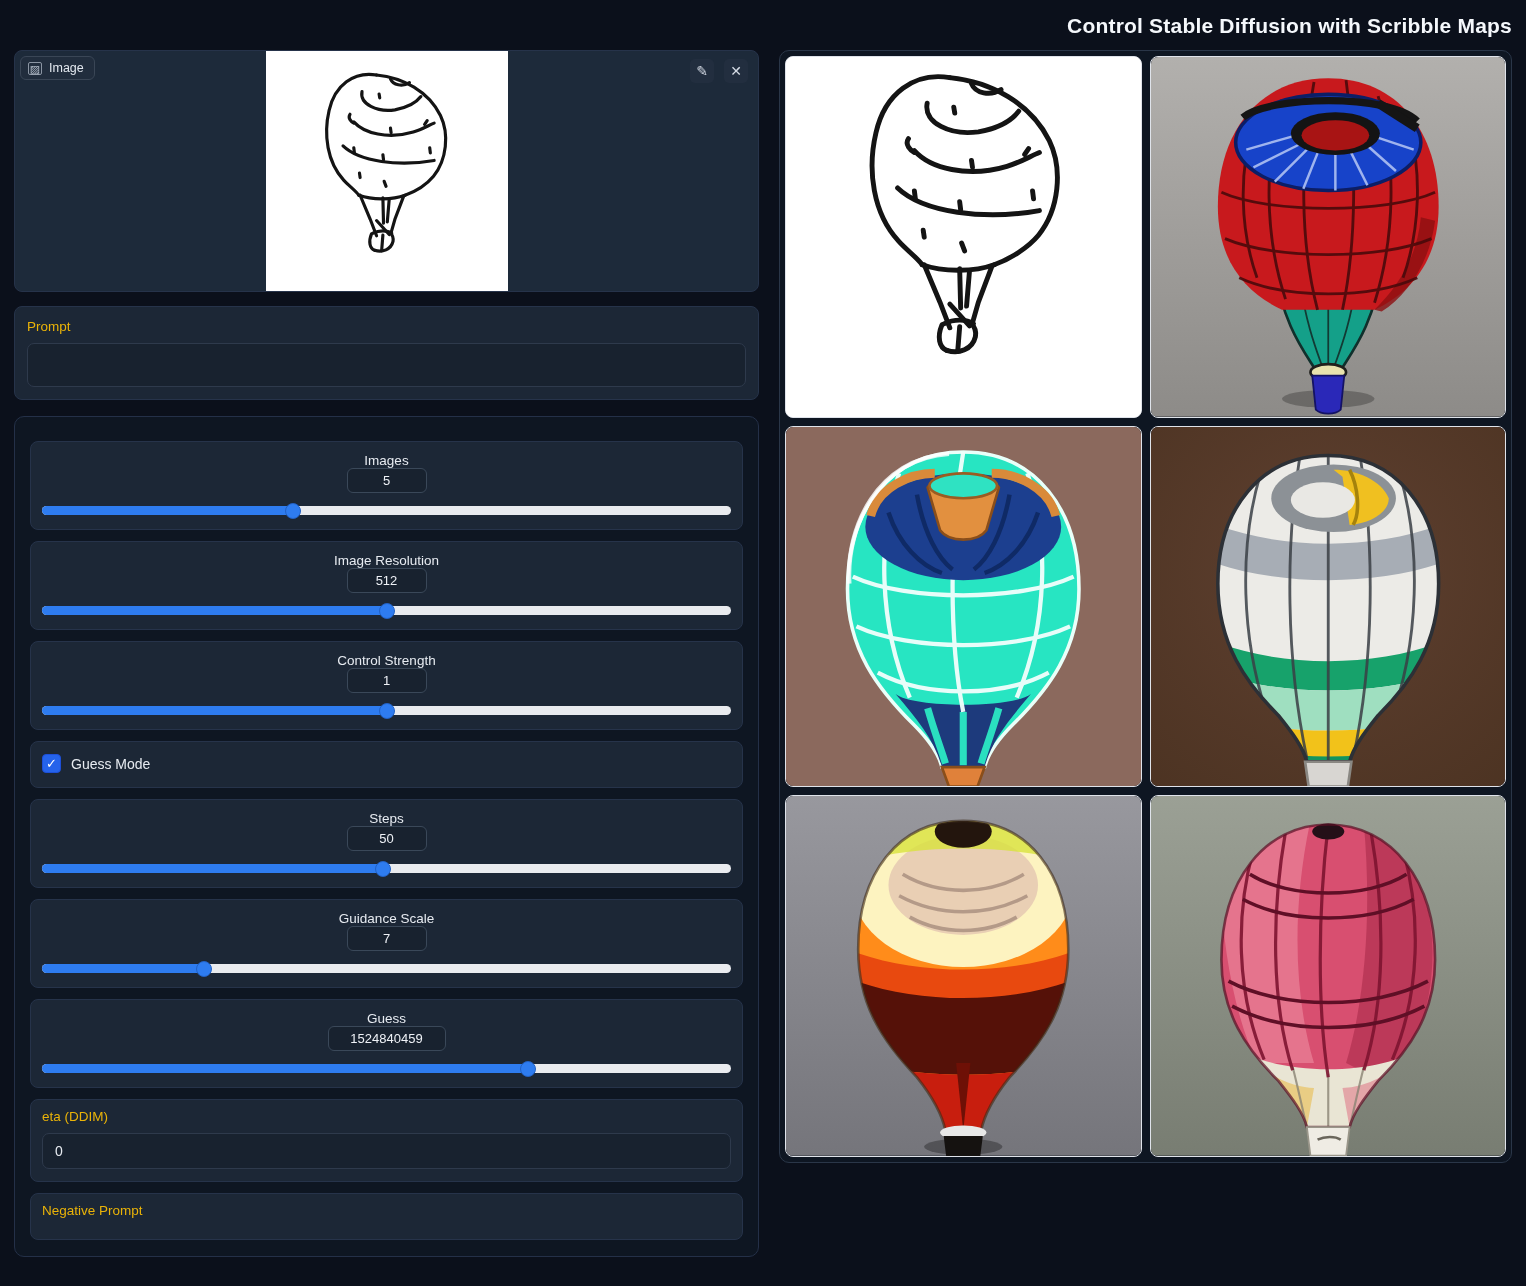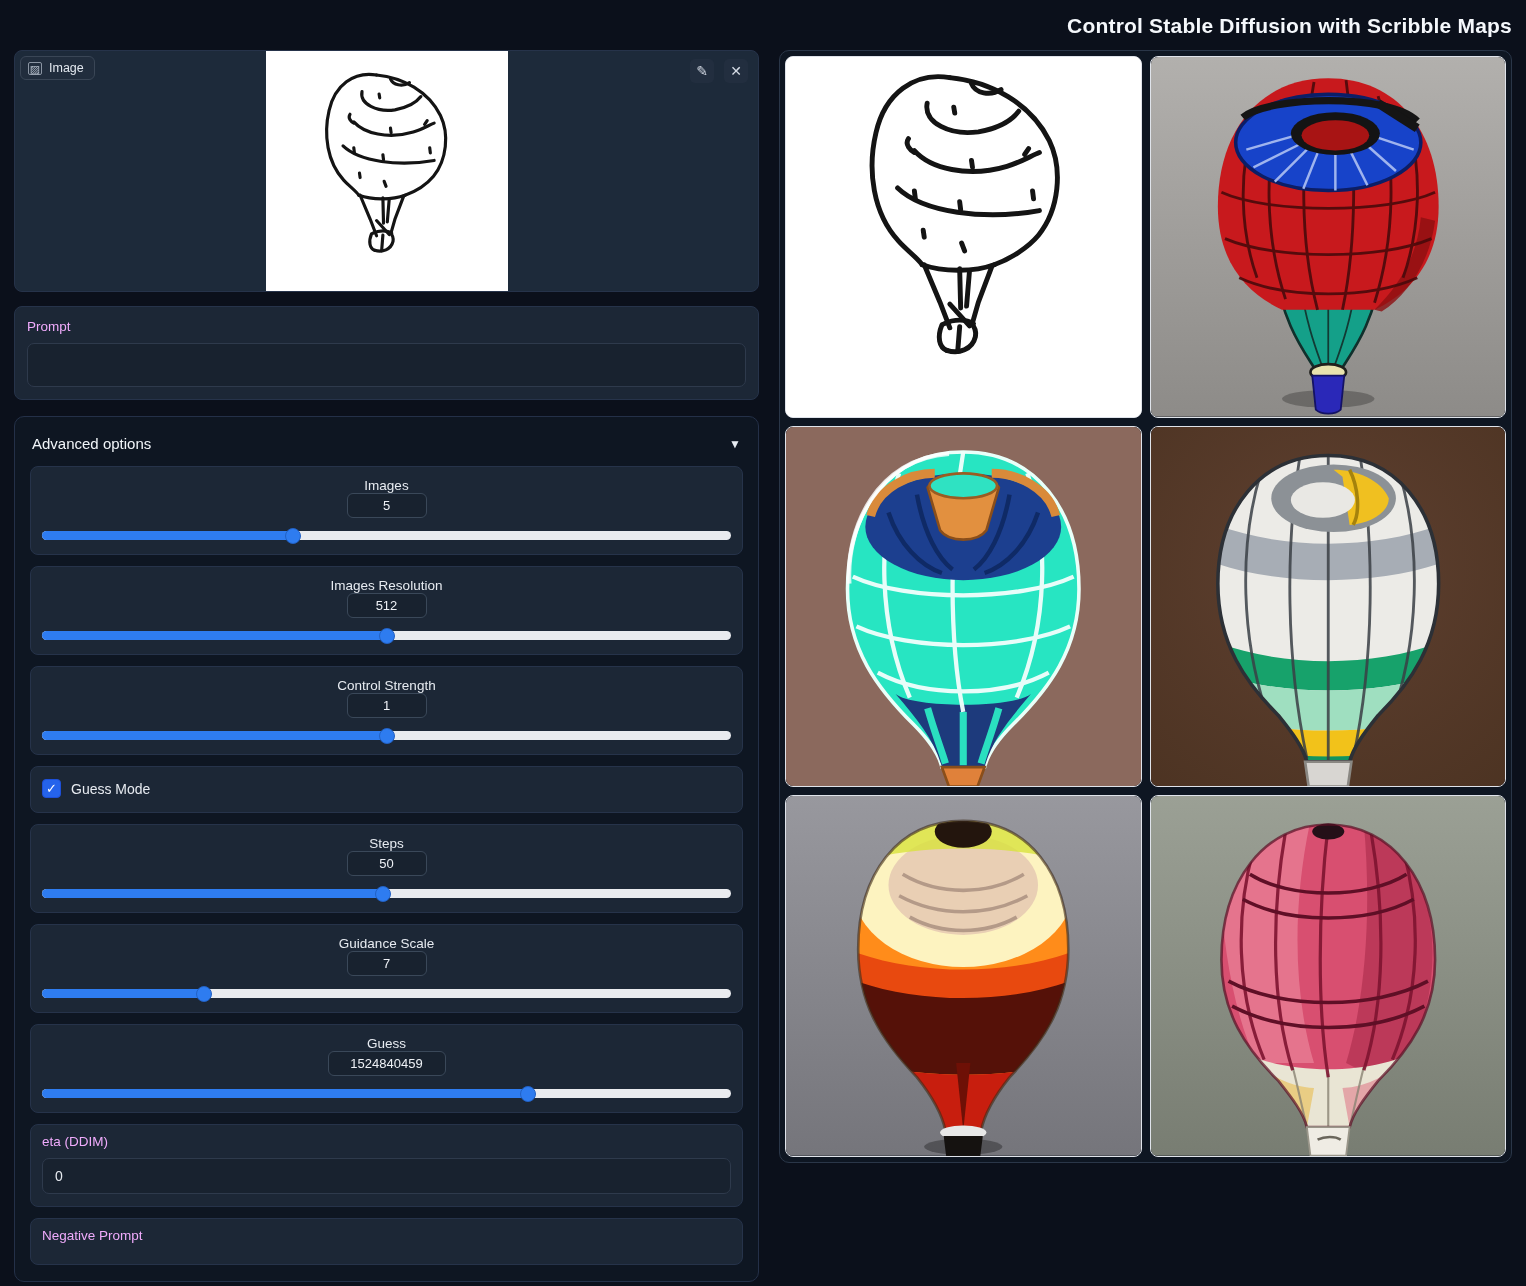--- a/index.html
+++ b/index.html
@@ -16,21 +16,21 @@
   .viewer-canvas svg { width:100%; height:100%; }
   .img-chip { position:absolute; top:5px; left:5px; display:flex; align-items:center; gap:7px;
     background:#212d3d; border:1px solid #3a4656; border-radius:6px; padding:4px 10px 4px 7px;
     color:#e3e8ef; font-size:12.5px; z-index:3; }
   .img-chip .glyph { font-size:11px; color:#b9c2cf; border:1px solid #8b95a3; border-radius:2px; width:14px; height:13px; line-height:12px; text-align:center; display:inline-block; }
   .viewer-tools { position:absolute; top:8px; right:10px; display:flex; gap:10px; z-index:3; }
   .tool-btn { width:24px; height:24px; border-radius:5px; color:#d6dce6; font-size:14px; display:flex; align-items:center; justify-content:center; cursor:pointer; background:rgba(38,50,68,.55); }
 
   
   .block { background:#1c2736; border:1px solid #26334a; border-radius:8px; padding:12px; margin-top:14px; }
-  .field-label { color:#f0abfc; font-size:13.5px; margin-bottom:9px; }
+  .field-label { color:#eab308; font-size:13.5px; margin-bottom:9px; }
   .text-input { width:100%; background:#18222f; border:1px solid #2e3a4c; border-radius:7px; color:#e7ebf1;
     font-size:14px; font-family:"Liberation Sans",sans-serif; padding:9px 12px; outline:none; resize:none; display:block; }
   .text-input.tall { height:44px; }
 
   .run-btn { width:100%; height:40px; margin-top:12px; border:1px solid #5b6677; border-radius:8px;
     background:linear-gradient(#515d6c,#404c5a); color:#ffffff; font-weight:700; font-size:15px;
     font-family:"Liberation Sans",sans-serif; cursor:pointer; }
 
   
   .accordion { margin-top:16px; background:#0e1622; border:1px solid #243048; border-radius:10px; padding:13px 15px 16px 15px; }
@@ -124,40 +124,36 @@
         </div>
       </div>
 
       <div class="block">
         <div class="field-label">Prompt</div>
         <textarea class="text-input tall" placeholder="" style=""></textarea>
       </div>
 
 
       <div class="accordion">
-        <div class="acc-header">
-          <span class="acc-title">Advanced options</span>
-          <span class="acc-caret">▼</span>
-        </div>
 
         <div class="card">
           <div class="slider-head">
             <span class="slider-label">Images</span>
             <div class="num-box">5</div>
           </div>
           <div class="slider-track">
             <div class="slider-fill" style="width: 36.5%;">
                 <div class="slider-handle"></div>
               </div>
           </div>
         </div>
 
         <div class="card">
           <div class="slider-head">
-            <span class="slider-label">Images Resolution</span>
+            <span class="slider-label">Image Resolution</span>
             <div class="num-box">512</div>
           </div>
           <div class="slider-track">
             <div class="slider-fill" style="width: 50%;">
                 <div class="slider-handle"></div>
               </div>
           </div>
         </div>
 
         <div class="card">

